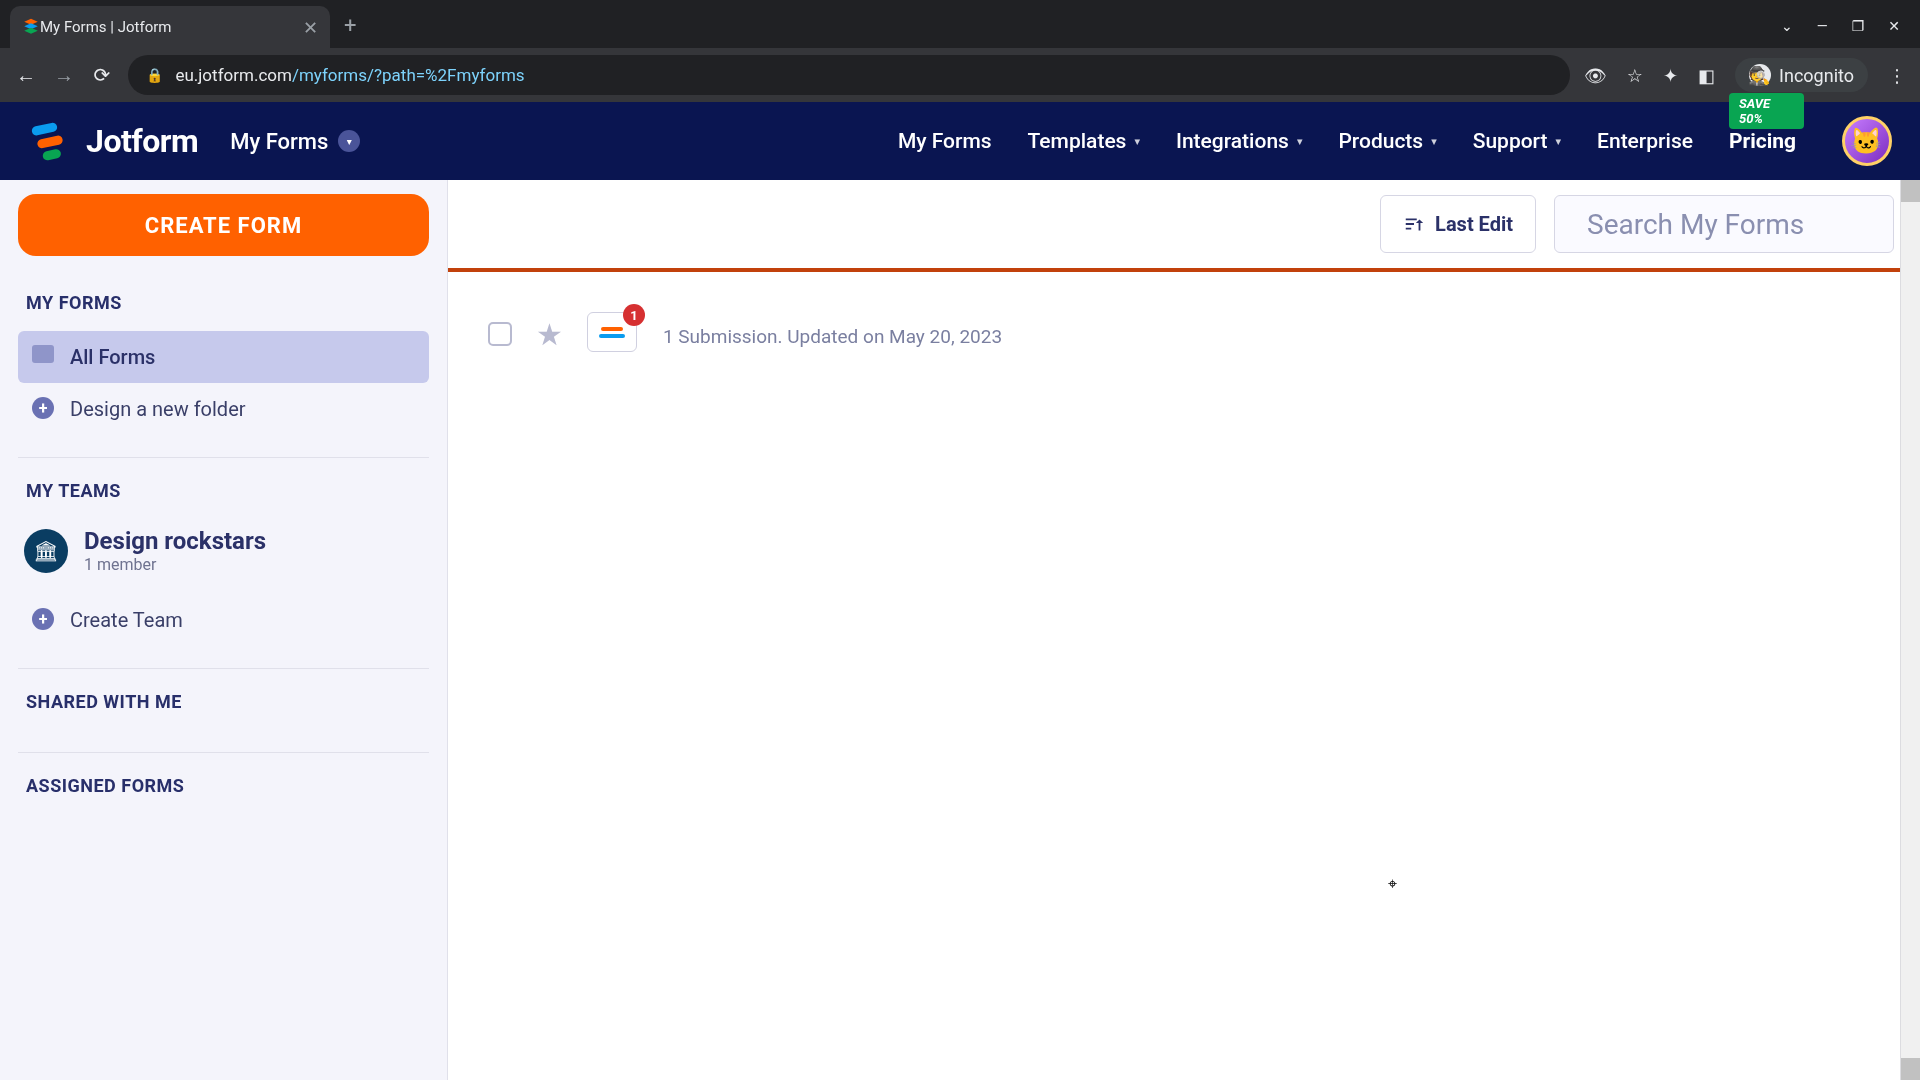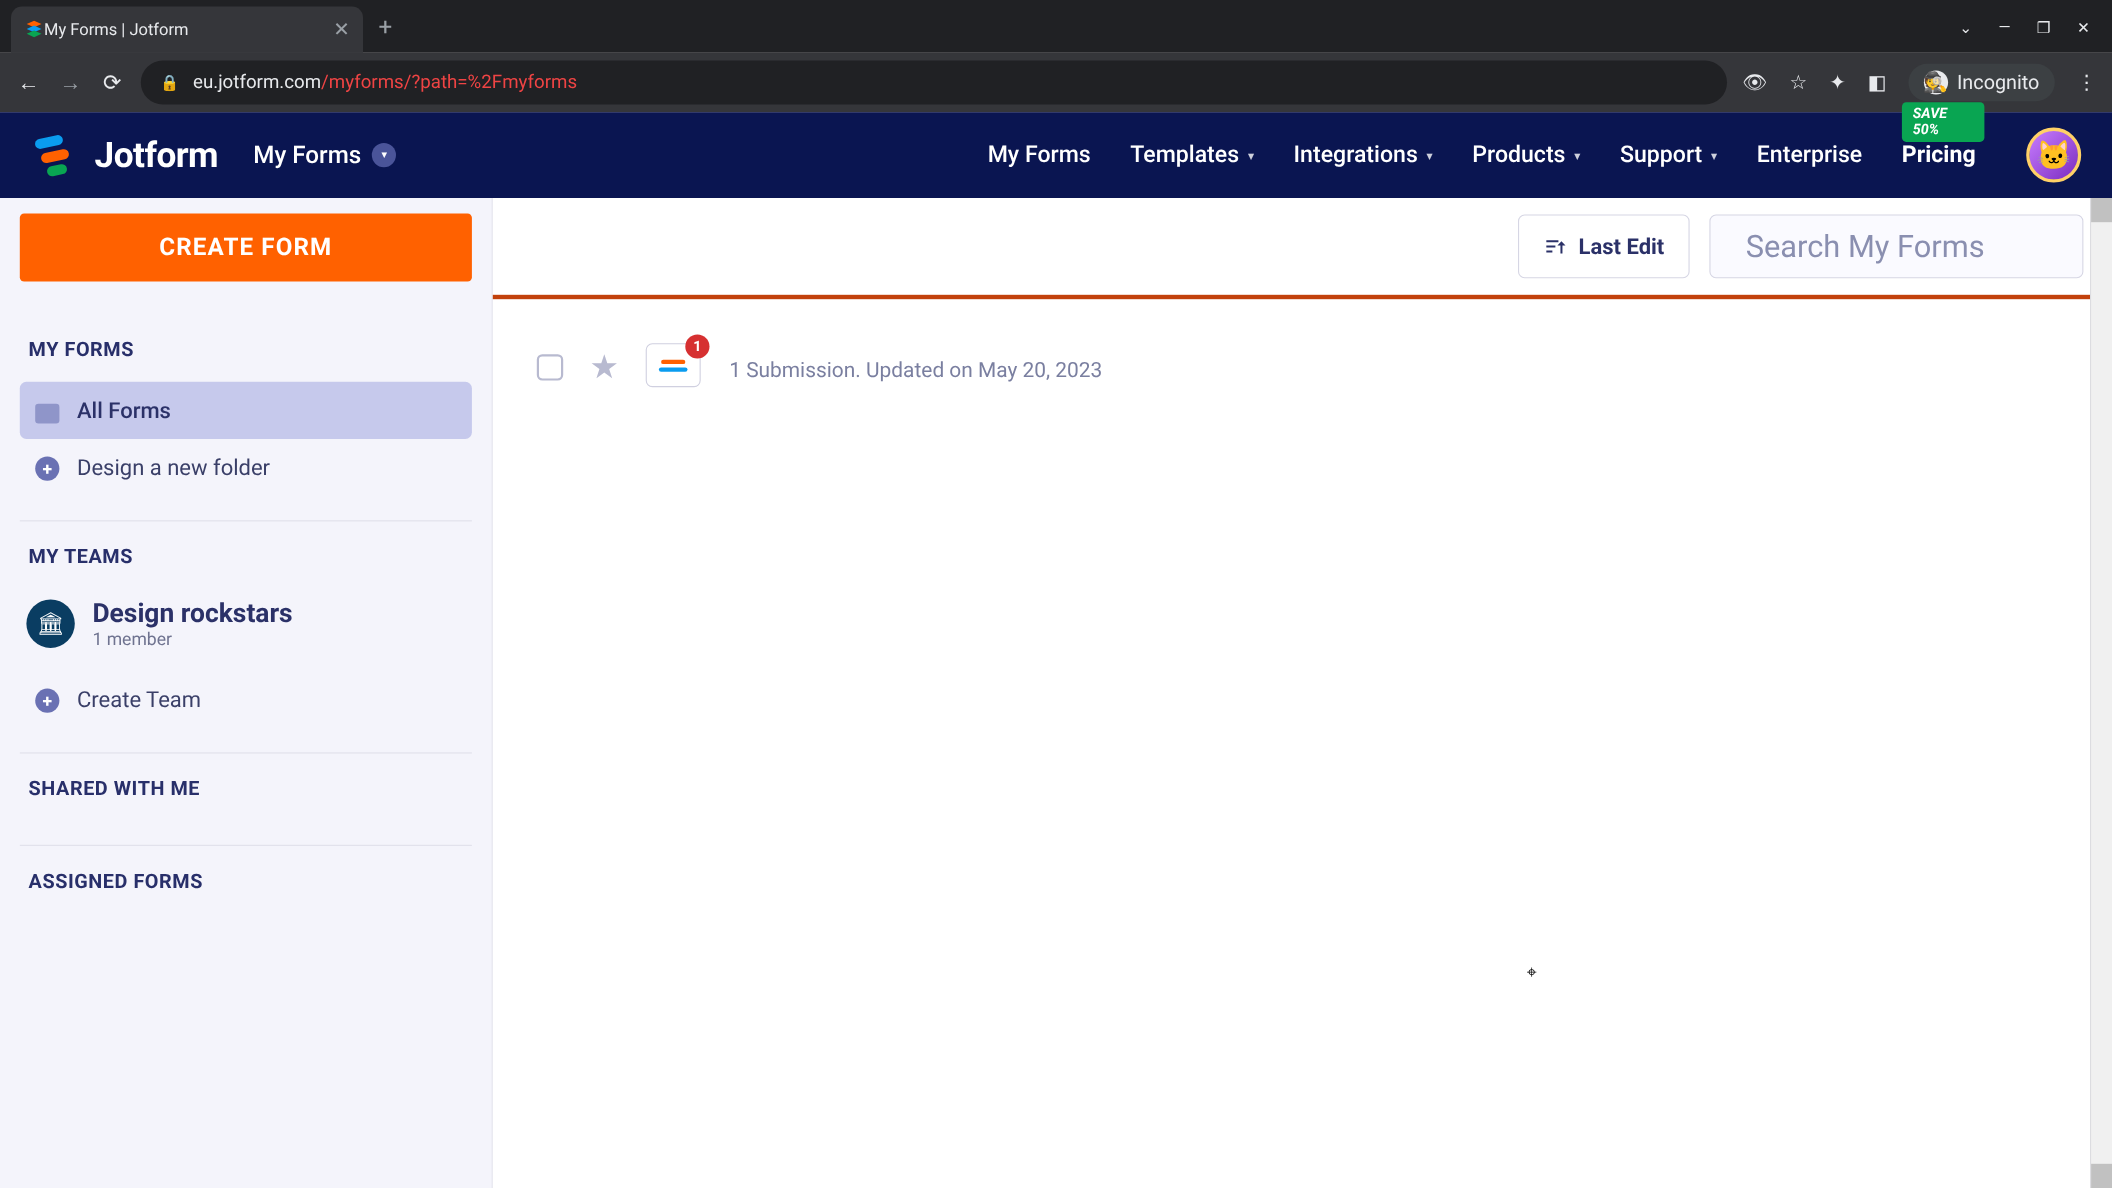--- a/index.html
+++ b/index.html
@@ -14,21 +14,21 @@
 .new-tab { color: #9aa0a6; font-size: 22px; margin: 0 0 10px 14px; cursor: pointer; }
 .window-controls { margin-left: auto; display: flex; gap: 24px; padding: 0 20px 14px 0; color: #e8eaed; }
 .window-controls span { cursor: pointer; font-size: 14px; }
 
 .browser-bar { background: #35363a; height: 54px; display: flex; align-items: center; padding: 0 14px; gap: 14px; }
 .nav-btn { color: #9aa0a6; cursor: pointer; font-size: 20px; width: 24px; text-align: center; }
 .nav-btn.active { color: #e8eaed; }
 .url-bar { flex: 1; background: #202124; border-radius: 22px; height: 40px; display: flex; align-items: center; padding: 0 18px; gap: 12px; color: #9aa0a6; font-size: 17px; max-width: 1480px; }
 .url-lock { font-size: 14px; }
 .url-text { color: #e8eaed; }
-.url-text .dim { color: #ef4444; }
+.url-text .dim { color: #7dd3fc; }
 .bar-icons { display: flex; gap: 20px; align-items: center; color: #e8eaed; margin-left: auto; }
 .bar-icons span { cursor: pointer; font-size: 18px; }
 .incognito-badge { background: #3c4043; border-radius: 20px; padding: 6px 14px; display: flex; align-items: center; gap: 8px; font-size: 16px; }
 .incognito-icon { width: 22px; height: 22px; background: #e8eaed; border-radius: 50%; display: flex; align-items: center; justify-content: center; color: #202124; font-size: 12px; }
 
 
 .app-header { background: #0a1551; height: 78px; display: flex; align-items: center; padding: 0 28px; position: relative; }
 .logo-wrap { display: flex; align-items: center; gap: 14px; }
 .logo-mark { width: 44px; height: 44px; }
 .logo-text { color: #fff; font-weight: 700; font-size: 32px; letter-spacing: -0.5px; }
@@ -39,23 +39,23 @@
 .nav-item .chev { font-size: 11px; opacity: 0.8; }
 .nav-item.pricing { font-weight: 700; position: relative; }
 .save-badge { position: absolute; top: -36px; right: -8px; background: #09a552; color: #fff; font-size: 13px; font-weight: 700; font-style: italic; padding: 3px 10px; border-radius: 4px; }
 .avatar { width: 50px; height: 50px; border-radius: 50%; background: linear-gradient(135deg, #c77dff, #7b2cbf); border: 3px solid #ffd166; display: flex; align-items: center; justify-content: center; font-size: 26px; cursor: pointer; margin-left: 10px; }
 
 
 .app-body { display: flex; height: calc(1080px - 48px - 54px - 78px); }
 
 
 .sidebar { width: 448px; background: #f4f4fb; border-right: 1px solid #e0e0ea; display: flex; flex-direction: column; padding: 14px 18px 0 18px; overflow-y: auto; }
-.create-btn { background: #ff6100; color: #fff; border: none; height: 62px; border-radius: 4px; font-size: 22px; font-weight: 700; letter-spacing: 1px; cursor: pointer; margin-bottom: 52px; }
+.create-btn { background: #ff6100; color: #fff; border: none; height: 62px; border-radius: 18px; font-size: 22px; font-weight: 700; letter-spacing: 1px; cursor: pointer; margin-bottom: 36px; }
 .section-label { color: #282f6a; font-size: 18px; font-weight: 700; letter-spacing: 0.5px; padding: 0 8px 18px 8px; }
-.sidebar-item { display: flex; align-items: flex-end; gap: 16px; padding: 14px 14px; border-radius: 6px; cursor: pointer; color: #3a3f68; font-size: 20px; }
+.sidebar-item { display: flex; align-items: flex-start; gap: 16px; padding: 14px 14px; border-radius: 6px; cursor: pointer; color: #3a3f68; font-size: 20px; }
 .sidebar-item.active { background: #c6c9ec; color: #2b3168; font-weight: 500; }
 .folder-icon { width: 22px; height: 18px; background: #8f95c9; border-radius: 3px; }
 .plus-circle { width: 22px; height: 22px; background: #6a71b3; border-radius: 50%; color: #fff; display: flex; align-items: center; justify-content: center; font-size: 16px; font-weight: bold; }
 .sidebar hr { border: none; border-top: 1px solid #e0e0ea; margin: 22px 0; }
 .team-row { display: flex; align-items: center; gap: 16px; padding: 8px 6px 20px 6px; cursor: pointer; }
 .team-avatar { width: 44px; height: 44px; border-radius: 50%; background: #0a3d62; display: flex; align-items: center; justify-content: center; color: #fff; font-size: 20px; }
 .team-info .team-name { font-size: 24px; font-weight: 700; color: #2b3168; }
 .team-info .team-members { font-size: 16px; color: #6f7390; }
 
 

